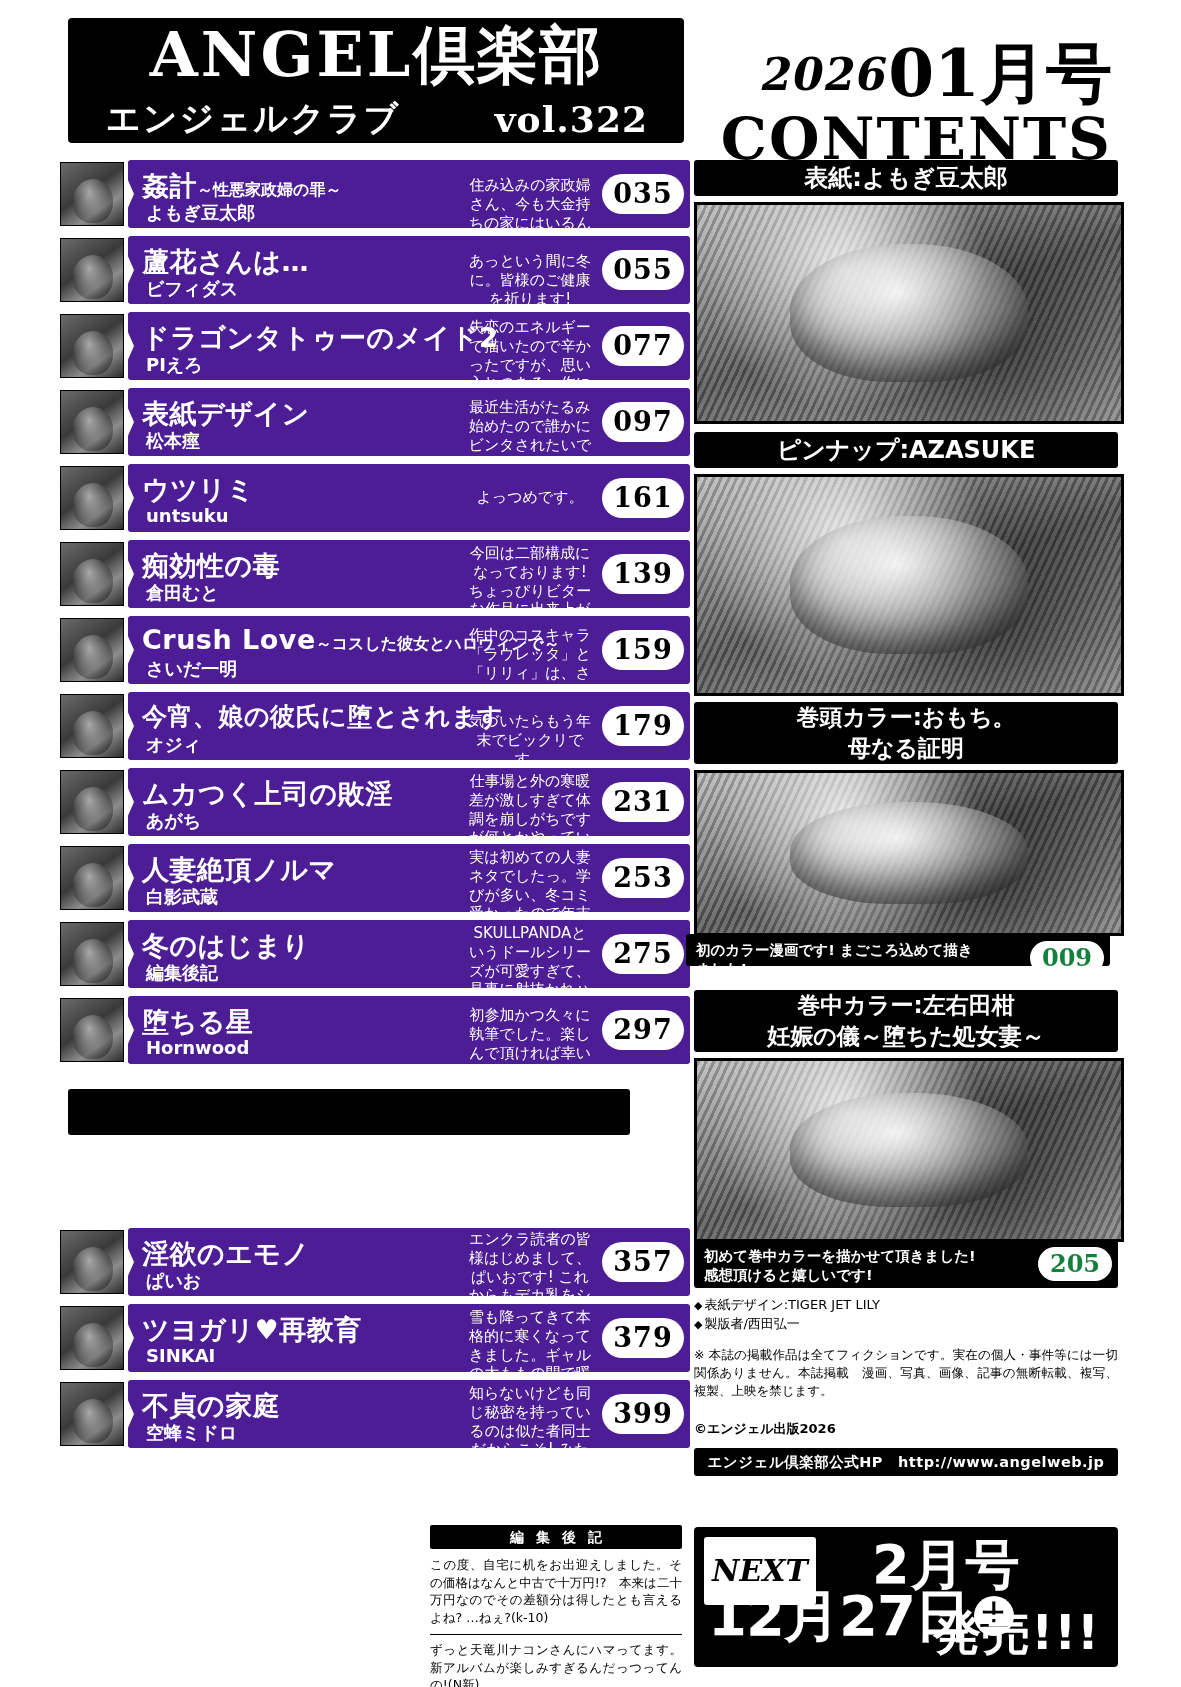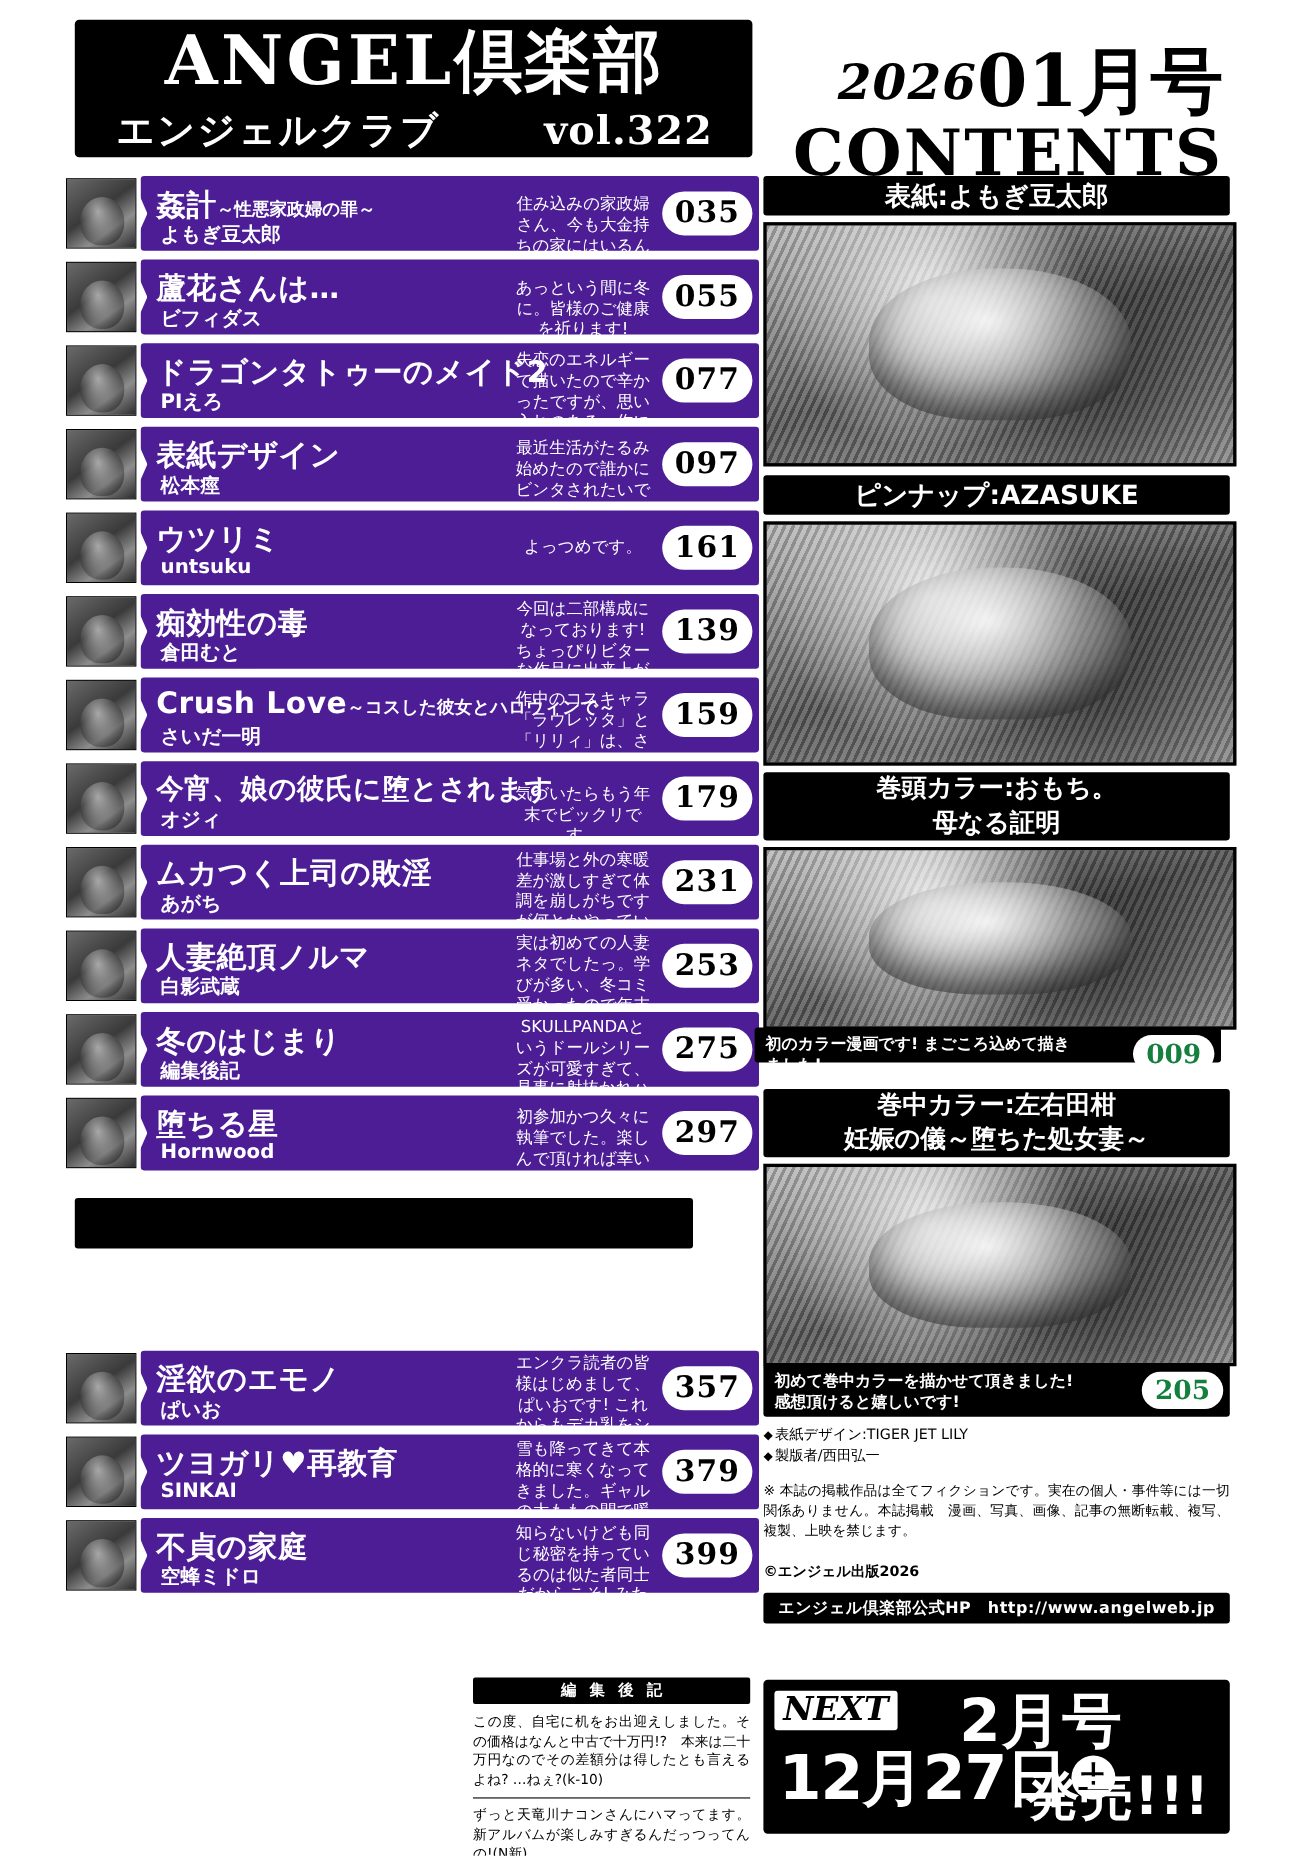--- a/index.html
+++ b/index.html
@@ -332,21 +332,21 @@
   .next-tag {
     position: absolute;
     left: 10px;
     top: 10px;
     background: #fff;
     color: #000;
     font-family: "DejaVu Serif", "Liberation Serif", serif;
     font-style: italic;
     font-weight: bold;
     font-size: 30px;
-    padding: 0 8px;
+    padding: 16px 8px;
     line-height: 36px;
     border-radius: 3px;
   }
   .next-month {
     position: absolute;
     left: 178px;
     top: 2px;
     font-size: 54px;
     font-weight: bold;
     letter-spacing: 1px;

